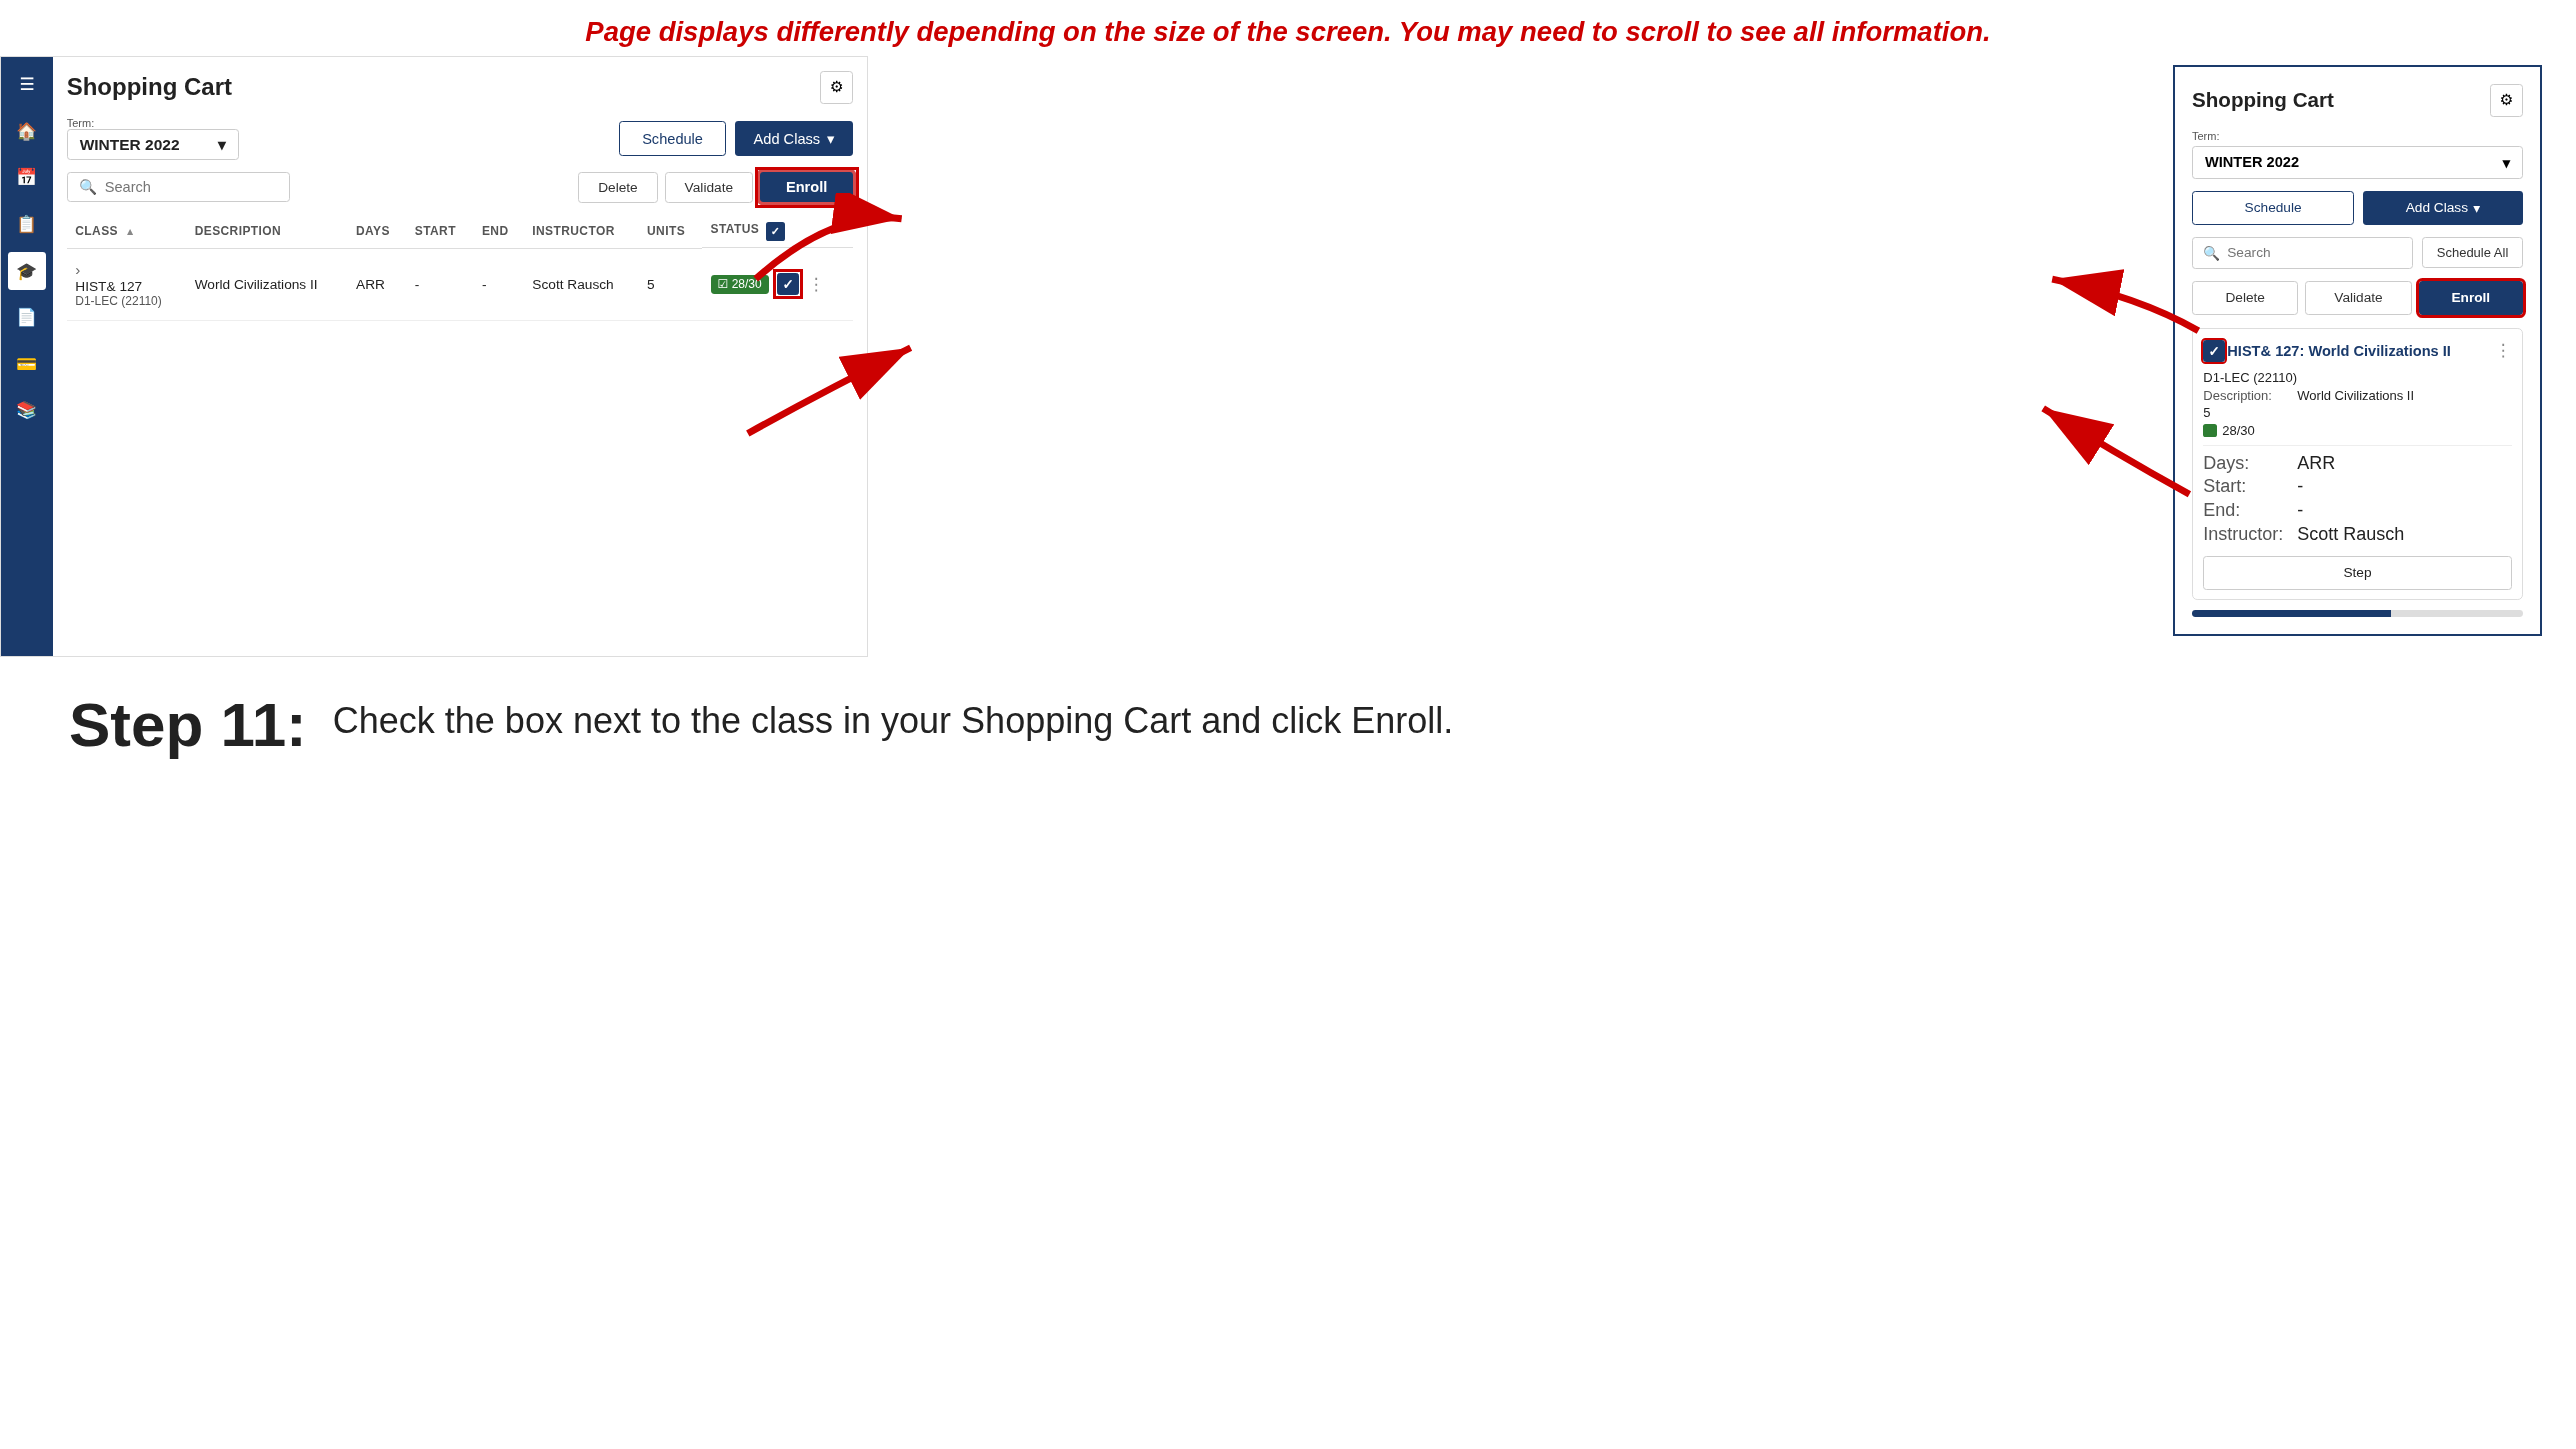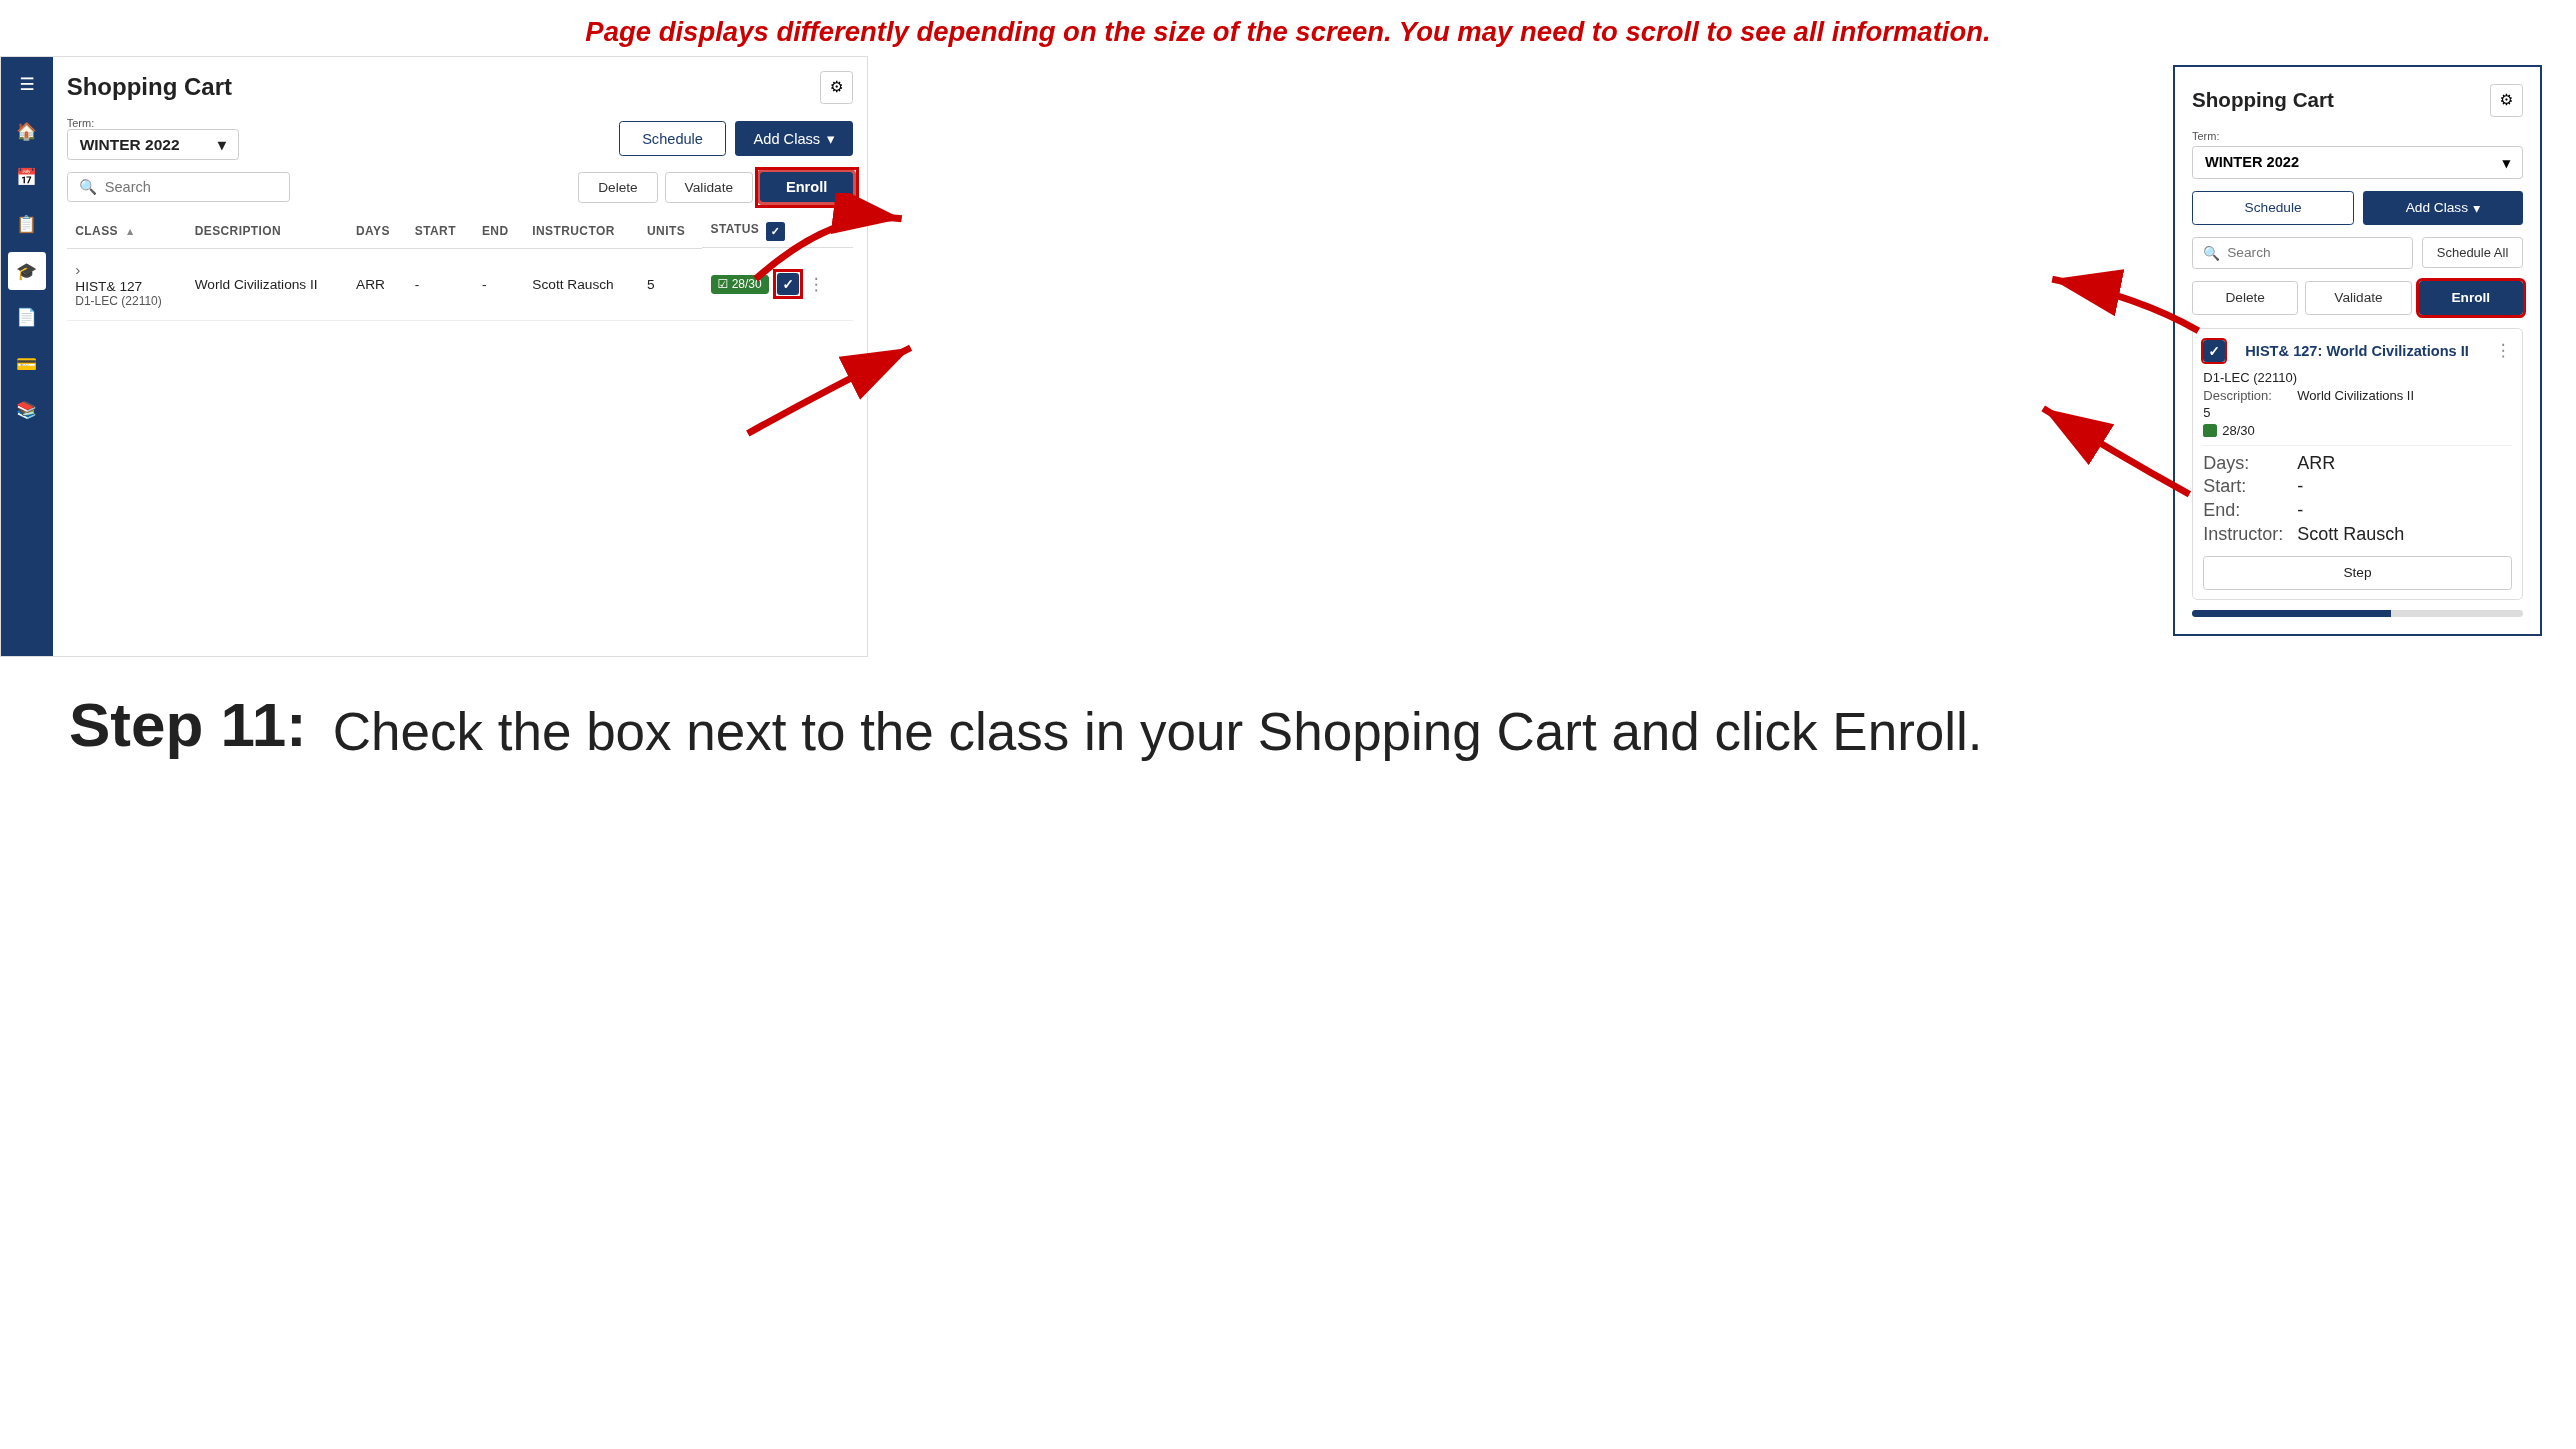--- a/index.html
+++ b/index.html
@@ -427,21 +427,21 @@
     .course-card {
       border: 0.9px solid #ddd;
       border-radius: 5.2px;
       overflow: hidden;
       margin-bottom: 10.3px;
     }
 
     .course-card-header {
       display: flex;
       align-items: center;
-      gap: 20px;
+      gap: 2px;
       padding: 10.3px 10.3px 0 10.3px;
     }
 
     .course-card-checkbox {
       width: 22px;
       height: 22px;
       border: 1.7px solid #1a3a6b;
       border-radius: 2.6px;
       background: #1a3a6b;
       display: flex;
@@ -544,21 +544,21 @@
 
     .step-number {
       font-size: 62px;
       font-weight: bold;
       color: #222;
       white-space: nowrap;
       line-height: 1.1;
     }
 
     .step-text {
-      font-size: 53px;
+      font-size: 36px;
       color: #222;
       line-height: 1.3;
       padding-top: 6.9px;
     }
 
     .left-wrapper {
       width: 868px;
       border: 0.9px solid #ddd;
       background: #fff;
       position: relative;

